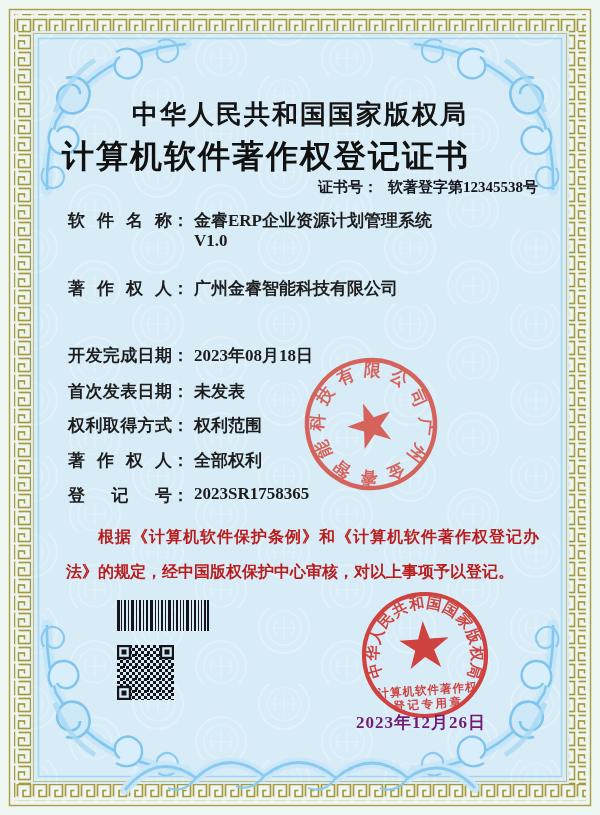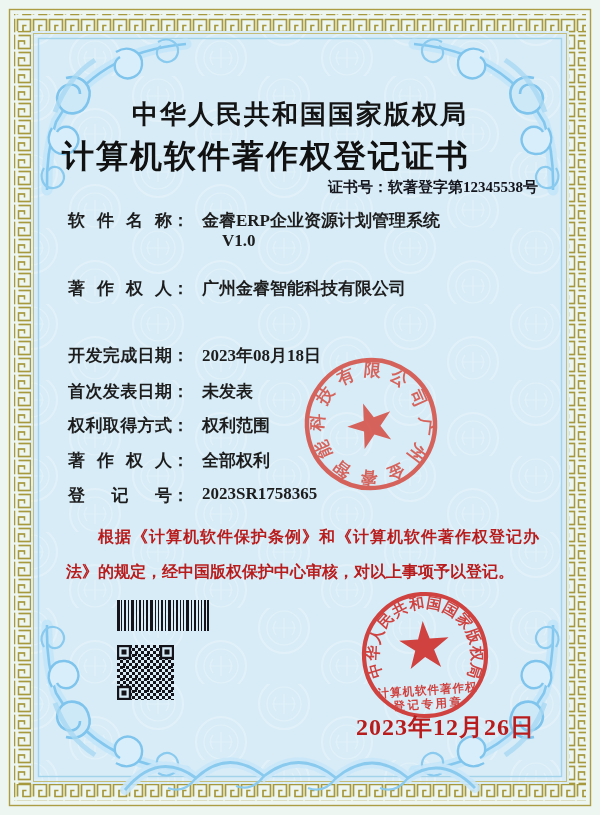--- a/index.html
+++ b/index.html
@@ -16,37 +16,37 @@
     top:97px;left:0;width:600px;text-align:center;
     font-size:26px;font-weight:bold;letter-spacing:2px;color:#141414;
   }
   .doc-title{
     top:135px;left:0;width:532px;text-align:center;
     font-size:32px;font-weight:bold;letter-spacing:2px;color:#111;
   }
   .certno-row{
     top:178px;right:62px;font-size:15px;font-weight:bold;color:#15151d;
   }
-  .certno-row .lbl{}
+  .certno-row .lbl{margin-right:10px;}
   .field-row{left:68px;font-size:17px;font-weight:bold;white-space:nowrap;}
   .flabel{
     display:inline-block;width:104px;vertical-align:top;
     text-align:justify;text-align-last:justify;-moz-text-align-last:justify;
   }
   .fcolon{display:inline-block;vertical-align:top;width:16px;}
-  .fvalue{display:inline-block;vertical-align:top;margin-left:14px;}
-  .value2{left:194px;font-size:17px;font-weight:bold;margin-left:28px;}
+  .fvalue{display:inline-block;vertical-align:top;margin-left:6px;}
+  .value2{left:194px;font-size:17px;font-weight:bold;}
   .statement{
     top:519px;left:66px;width:473px;
     font-size:16px;font-weight:bold;line-height:35px;
     text-indent:32px;text-align:justify;color:#b91c1c;
   }
   .issue-date{
-    top:711px;left:356px;font-size:24px;font-weight:bold;
-    letter-spacing:1px;color:#b91c1c;z-index:6;
+    top:711px;left:356px;font-size:17px;font-weight:bold;
+    letter-spacing:1px;color:#701a75;z-index:6;
   }
   .seal{pointer-events:none;}
   .company-seal{left:291px;top:344px;z-index:5;opacity:.82;}
   .official-seal{left:347px;top:577px;z-index:5;opacity:.88;}
   .barcode{left:117px;top:600px;z-index:3;}
   .qr{left:117px;top:645px;z-index:3;}
   .frame{left:0;top:0;z-index:0;pointer-events:none;}
   .textlayer{z-index:2;}
 </style>
 </head>

